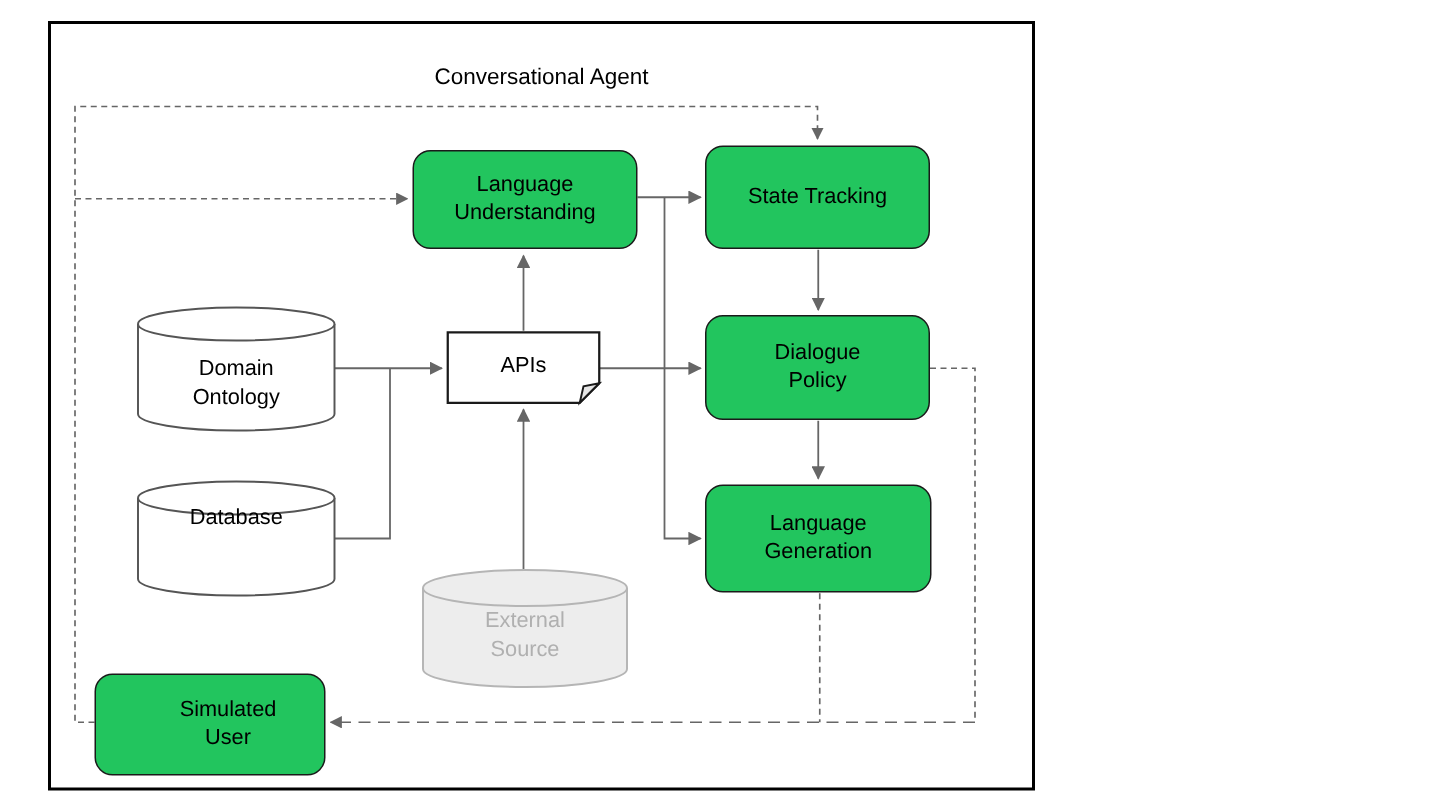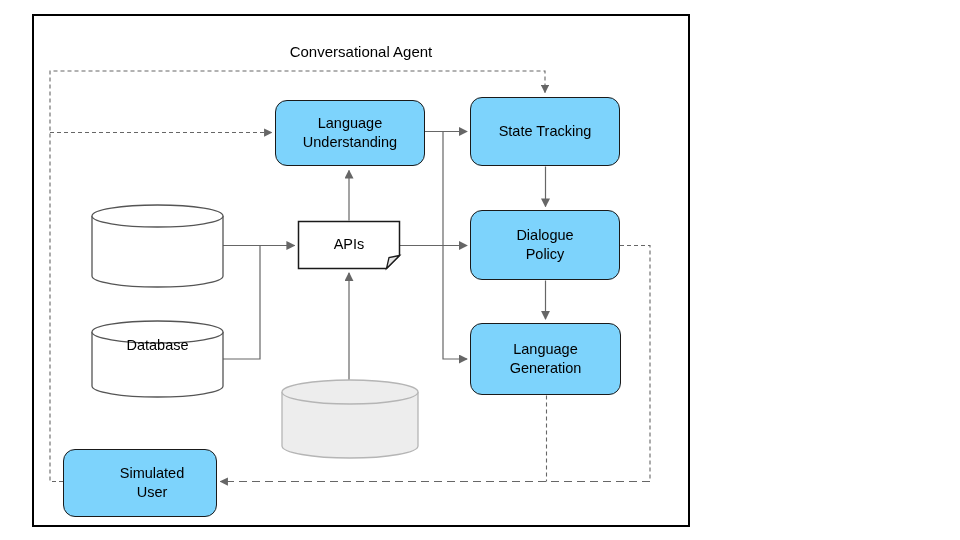--- a/index.html
+++ b/index.html
@@ -26,21 +26,21 @@
     width: 658px;
     text-align: center;
     font-size: 15px;
     color: #000;
     z-index: 2;
     margin-top: 15px;
   }
   .node {
     position: absolute;
     box-sizing: border-box;
-    background: #7dd3fc;
+    background: #22c55e;
     border: 1.5px solid #1a1a1a;
     border-radius: 12px;
     display: flex;
     align-items: center;
     justify-content: center;
     text-align: center;
     font-size: 14.5px;
     line-height: 1.3;
     color: #000;
     white-space: pre-line;
@@ -136,15 +136,19 @@
   <div class="node n-lg">
     <span>Language
 Generation</span>
   </div>
   <div class="node n-su">
     <span>Simulated
 User</span>
   </div>
 
   <div class="doc-label l-apis">APIs</div>
+  <div class="cyl-label l-do">Domain
+Ontology</div>
   <div class="cyl-label l-db">Database</div>
+  <div class="cyl-label l-es disabled-label">External
+Source</div>
 
 </div>
 
 </body></html>

